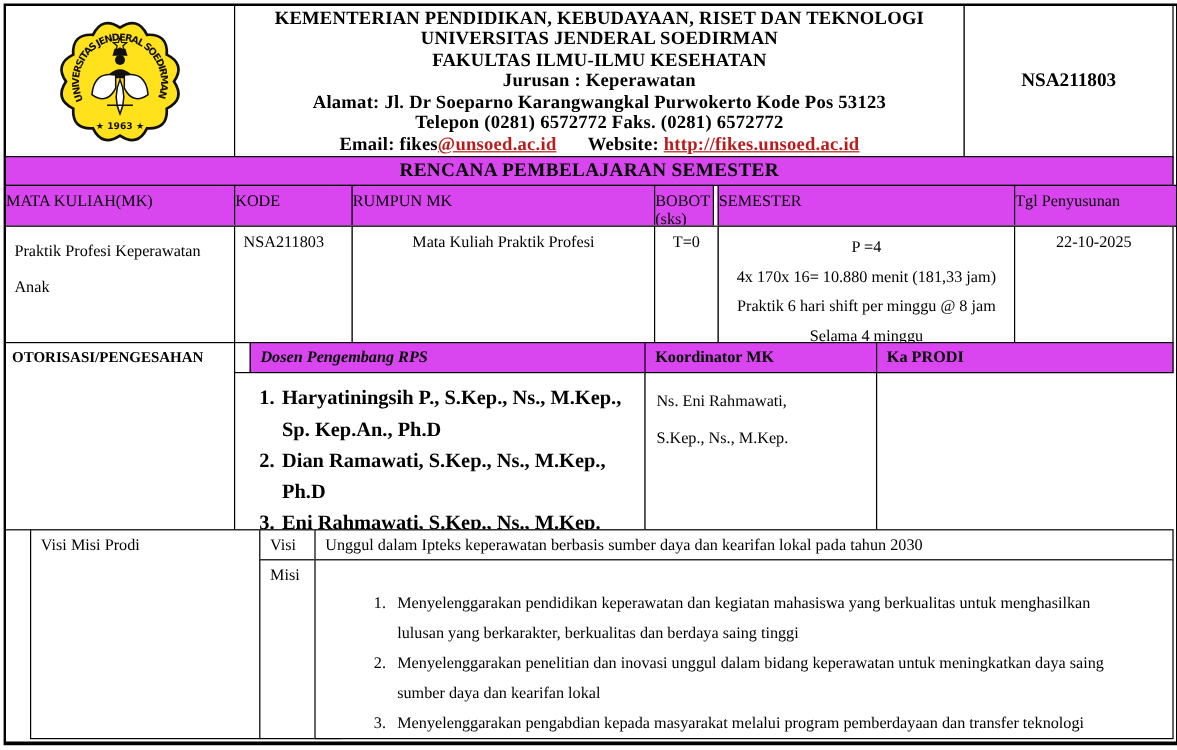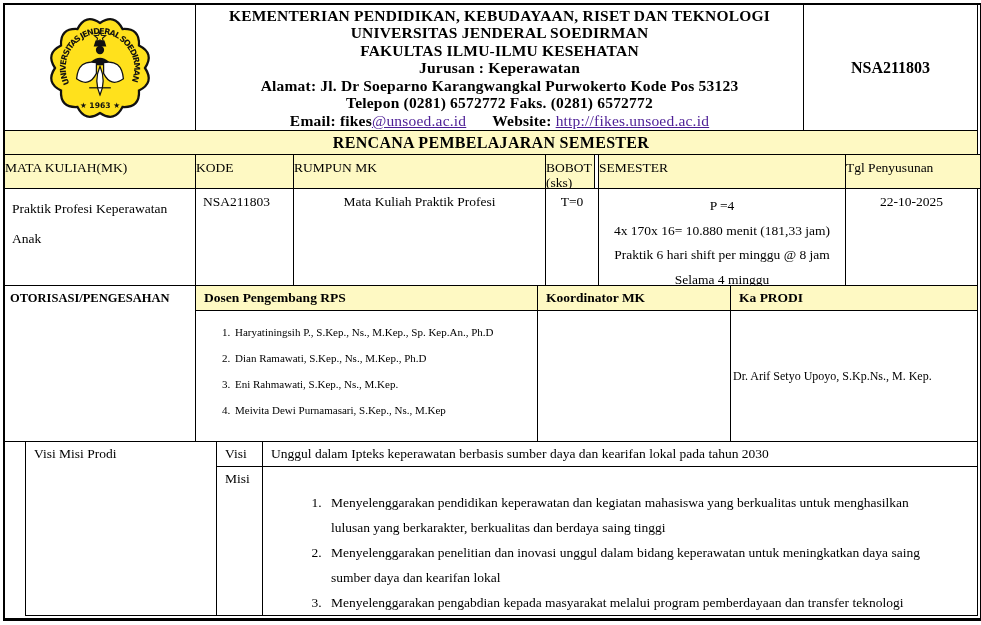--- a/index.html
+++ b/index.html
@@ -1,43 +1,43 @@
 <!DOCTYPE html>
 <html><head>
 <meta charset="utf-8">
 <style>
   html,body{margin:0;padding:0;background:#fff;}
   #page{
     position:relative;width:981px;height:625px;background:#fff;
     font-family:"Liberation Serif","DejaVu Serif",serif;color:#000;
   }
   .c{position:absolute;box-sizing:border-box;border:1px solid #000;background:#fff;overflow:hidden;}
-  .g{background:#fef9c3;}
+  .g{background:#d946ef;}
   .frame{position:absolute;left:3px;top:3px;width:975px;height:613px;
     border:2px solid #000;border-bottom-width:3px;pointer-events:none;background:transparent;z-index:5;}
   .hdr-center{display:flex;flex-direction:column;justify-content:center;text-align:center;
     font-weight:bold;font-size:15.5px;line-height:17.5px;letter-spacing:.2px;}
   .code-cell{display:flex;align-items:center;justify-content:center;font-weight:bold;font-size:16px;}
   .band{display:flex;align-items:center;justify-content:center;font-weight:bold;font-size:16px;letter-spacing:.3px;}
   .th{font-size:13.5px;text-align:left;padding-top:5px;line-height:15px;}
   .td{font-size:13.5px;padding-top:5px;}
   .td.left{padding-left:7px;padding-right:6px;line-height:30px;}
   .td.center{text-align:center;}
   .sem{line-height:24.5px;text-align:center;}
   .oto-label{font-weight:bold;font-size:12.5px;padding:5px 3px 0 5px;}
   .oto-h{font-weight:bold;font-size:13.5px;padding:4px 4px 0 8px;}
-  ol.dosen{margin:0;padding:8px 4px 0 37px;font-size:11px;line-height:26px;width:295px;}
+  ol.dosen{margin:0;padding:8px 4px 0 37px;font-size:17px;line-height:26px;width:295px;font-weight:bold;}
   ol.dosen li{padding-left:2px;}
   .koor{font-size:13.5px;line-height:31px;padding:7px 4px 0 9px;}
   .kaprodi{display:flex;align-items:center;font-size:12px;white-space:nowrap;padding-left:2px;}
   .visi-lbl{font-size:13.5px;padding:4px 0 0 8px;margin-left:21px;}
   .visi-txt{font-size:13.5px;display:flex;align-items:center;padding-left:8px;}
   ol.misi{margin:16px;padding:7px 20px 0 46px;font-size:13.5px;line-height:25px;max-width:655px;}
   ol.misi li{padding-left:6px;}
-  a.lnk{color:#4c1d95;text-decoration:underline;font-weight:normal;}
+  a.lnk{color:#b91c1c;text-decoration:underline;font-weight:bold;}
   .email-line .gap{display:inline-block;width:26px;}
   svg text{font-family:"DejaVu Sans",sans-serif;}
 </style>
 </head>
 <body>
 
 <div id="page">
 
   <div class="c" style="left:4px;top:4px;width:192px;height:128px;display:flex;align-items:center;justify-content:center;">
     <svg width="122" height="126" viewBox="0 0 128 140">
@@ -123,40 +123,41 @@
     <div>Praktik 6 hari shift per minggu @ 8 jam</div>
     <div>Selama 4 minggu</div>
   </div>
   <div class="c td center" style="left:845px;top:188px;width:133px;height:98px;">
     <div>22-10-2025</div>
   </div>
 
   <div class="c oto-label" style="left:4px;top:285px;width:192px;height:157px;">
     <span>OTORISASI/PENGESAHAN</span>
   </div>
-  <div class="c g oto-h" style="left:195px;top:285px;width:343px;height:26px;">
+  <div class="c g oto-h" style="left:208px;top:285px;width:343px;height:26px;font-style:italic;">
     <span>Dosen Pengembang RPS</span>
   </div>
   <div class="c g oto-h" style="left:537px;top:285px;width:194px;height:26px;">
     <span>Koordinator MK</span>
   </div>
   <div class="c g oto-h" style="left:730px;top:285px;width:248px;height:26px;">
     <span>Ka  PRODI</span>
   </div>
 
   <div class="c" style="left:195px;top:310px;width:343px;height:132px;">
     <ol class="dosen">
       <li>Haryatiningsih P., S.Kep., Ns., M.Kep., Sp. Kep.An., Ph.D</li>
       <li>Dian Ramawati, S.Kep., Ns., M.Kep., Ph.D</li>
       <li>Eni Rahmawati, S.Kep., Ns., M.Kep.</li>
       <li>Meivita Dewi Purnamasari, S.Kep., Ns., M.Kep</li>
     </ol>
   </div>
-  <div class="c kaprodi" style="left:730px;top:310px;width:248px;height:132px;">
-    <span>Dr. Arif Setyo Upoyo, S.Kp.Ns., M. Kep.</span>
+  <div class="c koor" style="left:537px;top:310px;width:194px;height:132px;">
+    <div>Ns. Eni Rahmawati,</div>
+    <div>S.Kep., Ns., M.Kep.</div>
   </div>
 
   <div class="c visi-lbl" style="left:4px;top:441px;width:192px;height:175px;">
     <span>Visi Misi Prodi</span>
   </div>
   <div class="c visi-lbl" style="left:195px;top:441px;width:68px;height:26px;">
     <span>Visi</span>
   </div>
   <div class="c visi-txt" style="left:262px;top:441px;width:716px;height:26px;">
     <span>Unggul dalam Ipteks keperawatan berbasis sumber daya dan kearifan lokal pada tahun 2030</span>

